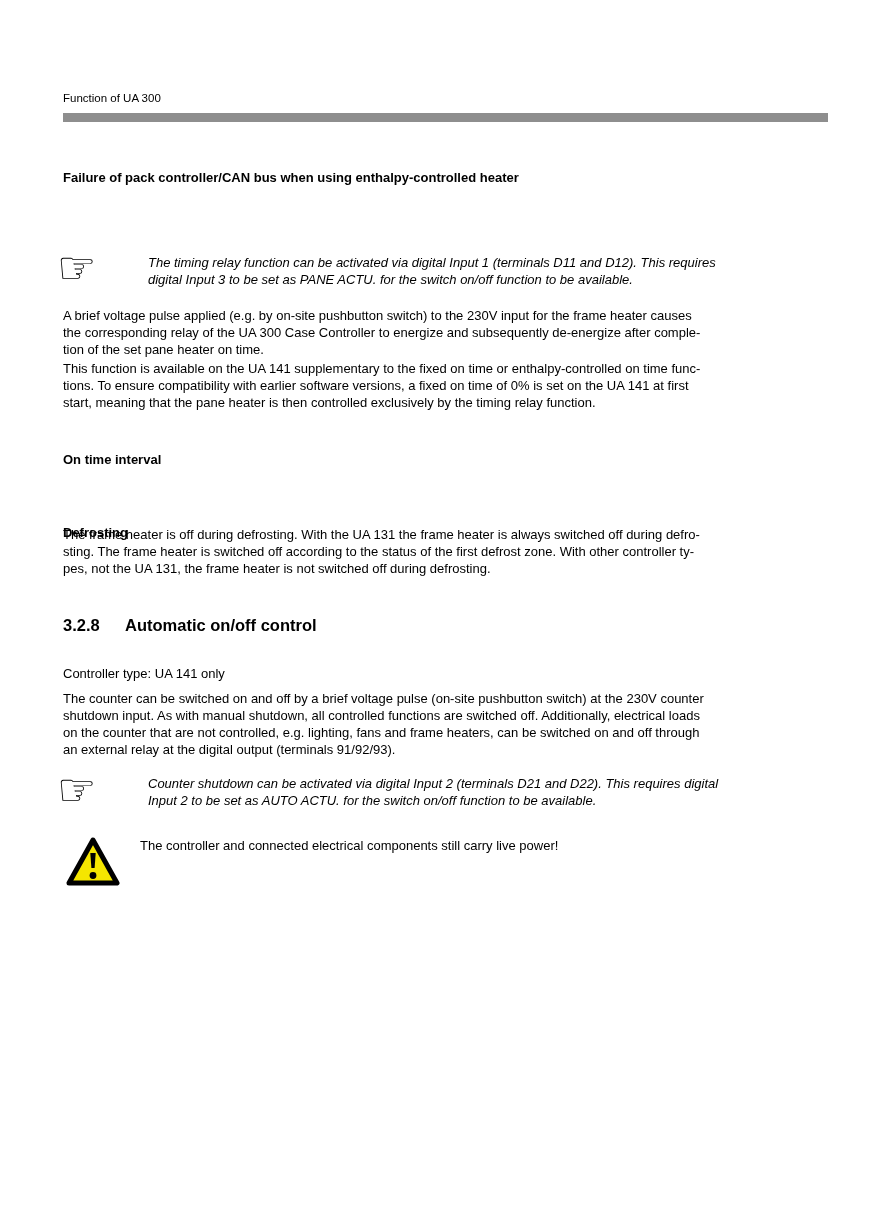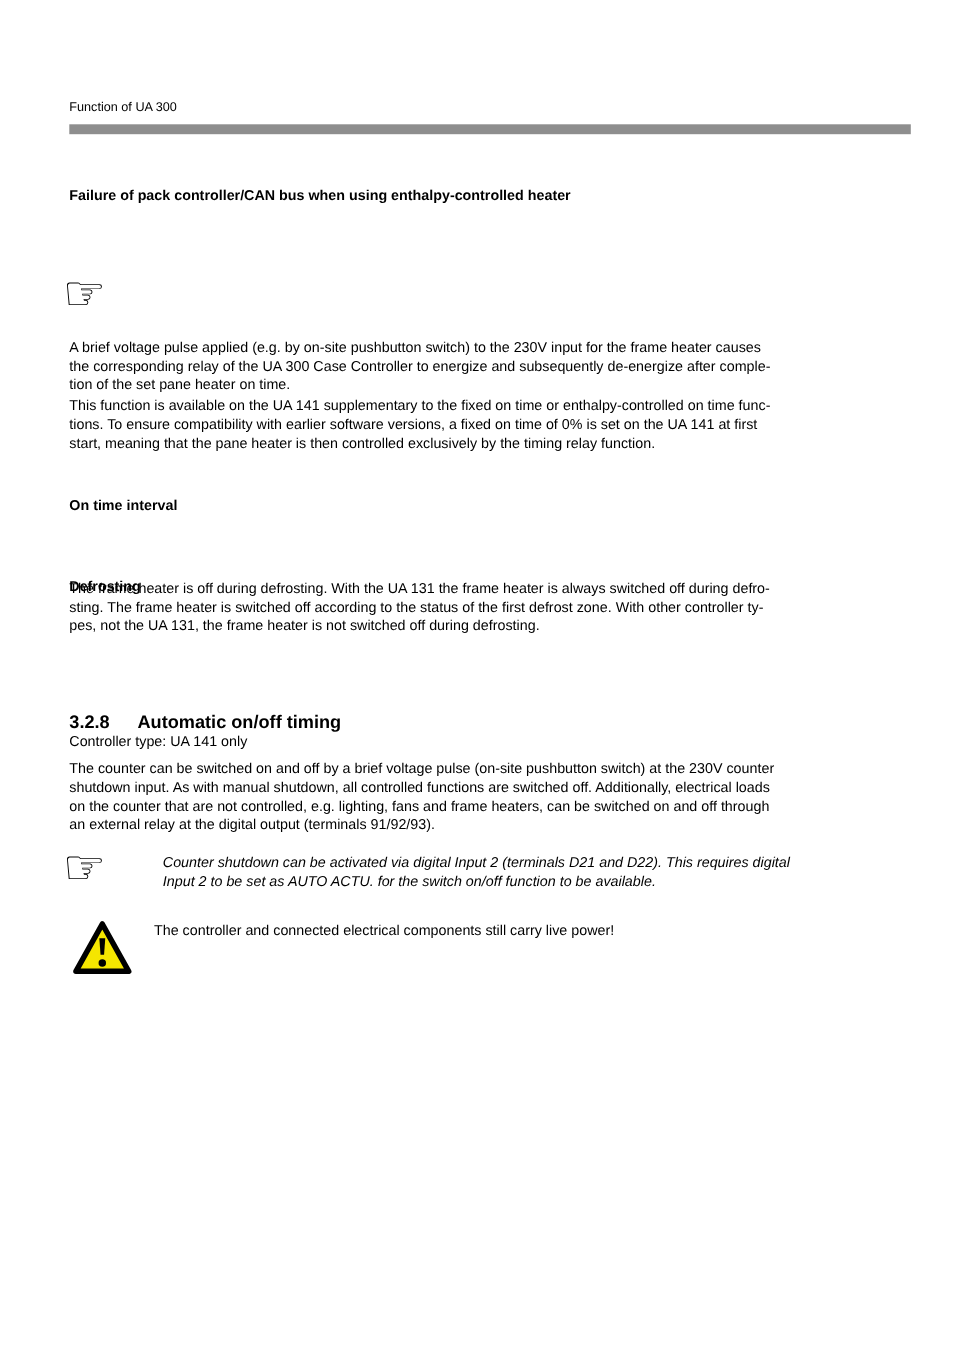--- a/index.html
+++ b/index.html
@@ -13,57 +13,59 @@
     overflow: hidden;
   }
   .abs { position: absolute; }
   .running-head { left: 63px; top: 92px; font-size: 11.5px; }
   .head-rule { left: 63px; top: 113px; width: 765px; height: 9px; background: #8e8e8e; }
   .bold-head { left: 63px; font-size: 13px; font-weight: bold; white-space: pre; margin-top: 24px; }
   .para { left: 63px; font-size: 13px; line-height: 17px; white-space: pre; }
   .note-text { left: 148px; font-size: 13px; line-height: 17px; font-style: italic; white-space: pre; }
   .pointer { left: 57px; font-size: 44px; line-height: 1; font-family: "DejaVu Sans", sans-serif; }
   .section-head { left: 63px; top: 616px; font-size: 16.5px; font-weight: bold; }
-  .section-head .num { display: inline-block; width: 62px; margin-top: 32px; }
+  .section-head .num { display: inline-block; width: 62px; }
   .warning-box { left: 65px; top: 836px; }
   .warning-text { left: 140px; top: 838px; font-size: 13px; white-space: pre; text-align: center; }
   .footer-rule { left: 0; top: 1152px; width: 870px; height: 15px; background: #e2007d; }
   .page-number { left: 60px; top: 1180px; font-size: 11.5px; }
   .version-line { right: 83px; top: 1182px; font-size: 9px; text-align: center; }
   .version-line .ver { margin-right: 10px; }
 </style>
 </head>
 <body>
 
 <div class="page">
 
   <div class="abs running-head">Function of UA 300</div>
   <div class="abs head-rule"></div>
 
   <div class="abs bold-head" style="top:146px">Failure of pack controller/CAN bus when using enthalpy-controlled heater</div>
 
 
   <div class="abs pointer" style="top:246px">☞</div>
+  <div class="abs note-text" style="top:254px">The timing relay function can be activated via digital Input 1 (terminals D11 and D12). This requires
+digital Input 3 to be set as PANE ACTU. for the switch on/off function to be available.</div>
 
   <div class="abs para" style="top:307px">A brief voltage pulse applied (e.g. by on-site pushbutton switch) to the 230V input for the frame heater causes
 the corresponding relay of the UA 300 Case Controller to energize and subsequently de-energize after comple-
 tion of the set pane heater on time.</div>
   <div class="abs para" style="top:360px">This function is available on the UA 141 supplementary to the fixed on time or enthalpy-controlled on time func-
 tions. To ensure compatibility with earlier software versions, a fixed on time of 0% is set on the UA 141 at first
 start, meaning that the pane heater is then controlled exclusively by the timing relay function.</div>
 
   <div class="abs bold-head" style="top:428px">On time interval</div>
 
   <div class="abs bold-head" style="top:501px">Defrosting</div>
   <div class="abs para" style="top:526px">The frame heater is off during defrosting. With the UA 131 the frame heater is always switched off during defro-
 sting. The frame heater is switched off according to the status of the first defrost zone. With other controller ty-
 pes, not the UA 131, the frame heater is not switched off during defrosting.</div>
 
   <div class="abs section-head">
-    <span class="num">3.2.8</span><span>Automatic on/off timing</span>
+    <span class="num">3.2.8</span><span>Automatic on/off control</span>
   </div>
 
   <div class="abs para" style="top:665px">Controller type: UA 141 only</div>
   <div class="abs para" style="top:690px">The counter can be switched on and off by a brief voltage pulse (on-site pushbutton switch) at the 230V counter
 shutdown input. As with manual shutdown, all controlled functions are switched off. Additionally, electrical loads
 on the counter that are not controlled, e.g. lighting, fans and frame heaters, can be switched on and off through
 an external relay at the digital output (terminals 91/92/93).</div>
 
   <div class="abs pointer" style="top:768px">☞</div>
   <div class="abs note-text" style="top:775px">Counter shutdown can be activated via digital Input 2 (terminals D21 and D22). This requires digital

